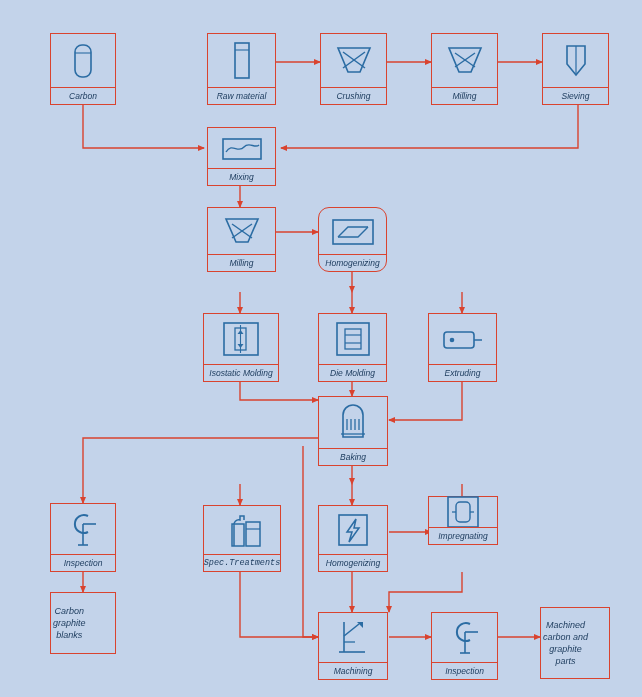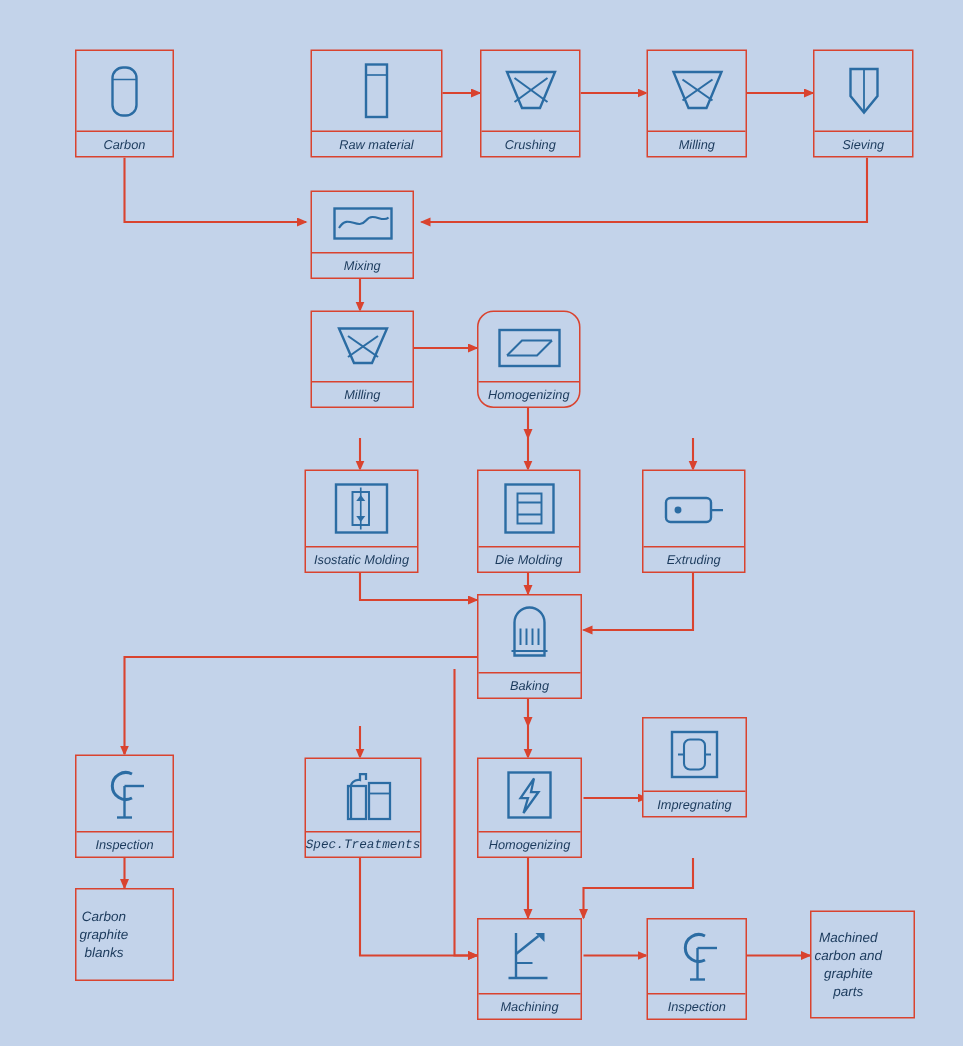--- a/index.html
+++ b/index.html
@@ -114,21 +114,21 @@
   <div class="node" style="left:50px;top:33px;width:66px;height:72px;">
     <div class="glyph">
       <svg width="26" height="40" viewBox="0 0 26 40">
           <rect x="5" y="4" width="16" height="32" rx="7" ry="7" fill="none" stroke="#2b6ca3" stroke-width="1.6"></rect>
           <line x1="5" y1="12" x2="21" y2="12" stroke="#2b6ca3" stroke-width="1.1"></line>
         </svg>
     </div>
     <div class="cap">Carbon</div>
   </div>
 
-  <div class="node" style="left:207px;top:33px;width:88px;height:72px;">
+  <div class="node" style="left:207px;top:33px;width:69px;height:72px;">
     <div class="glyph">
       <svg width="26" height="42" viewBox="0 0 26 42">
           <rect x="6" y="3" width="14" height="35" fill="none" stroke="#2b6ca3" stroke-width="1.6"></rect>
           <line x1="6" y1="10" x2="20" y2="10" stroke="#2b6ca3" stroke-width="1.1"></line>
         </svg>
     </div>
     <div class="cap">Raw material</div>
   </div>
 
   <div class="node" style="left:320px;top:33px;width:67px;height:72px;">
@@ -272,21 +272,21 @@
   <div class="node" style="left:318px;top:505px;width:70px;height:67px;">
     <div class="glyph">
       <svg width="38" height="38" viewBox="0 0 38 38">
           <rect x="5" y="3" width="28" height="30" fill="none" stroke="#2b6ca3" stroke-width="1.6"></rect>
           <path d="M22,7 L13,20 L18,20 L15,30 L25,16 L20,16 Z" fill="none" stroke="#2b6ca3" stroke-width="1.5"></path>
         </svg>
     </div>
     <div class="cap">Homogenizing</div>
   </div>
 
-  <div class="node" style="left:428px;top:478px;width:70px;height:67px;padding-left:36px;">
+  <div class="node" style="left:428px;top:496px;width:70px;height:49px;padding-left:36px;">
     <div class="glyph">
       <svg width="40" height="38" viewBox="0 0 40 38">
           <rect x="5" y="3" width="30" height="30" fill="none" stroke="#2b6ca3" stroke-width="1.6"></rect>
           <rect x="13" y="8" width="14" height="20" rx="4" fill="none" stroke="#2b6ca3" stroke-width="1.4"></rect>
           <line x1="9" y1="18" x2="13" y2="18" stroke="#2b6ca3" stroke-width="1.3"></line>
           <line x1="27" y1="18" x2="31" y2="18" stroke="#2b6ca3" stroke-width="1.3"></line>
         </svg>
     </div>
     <div class="cap">Impregnating</div>
   </div>

